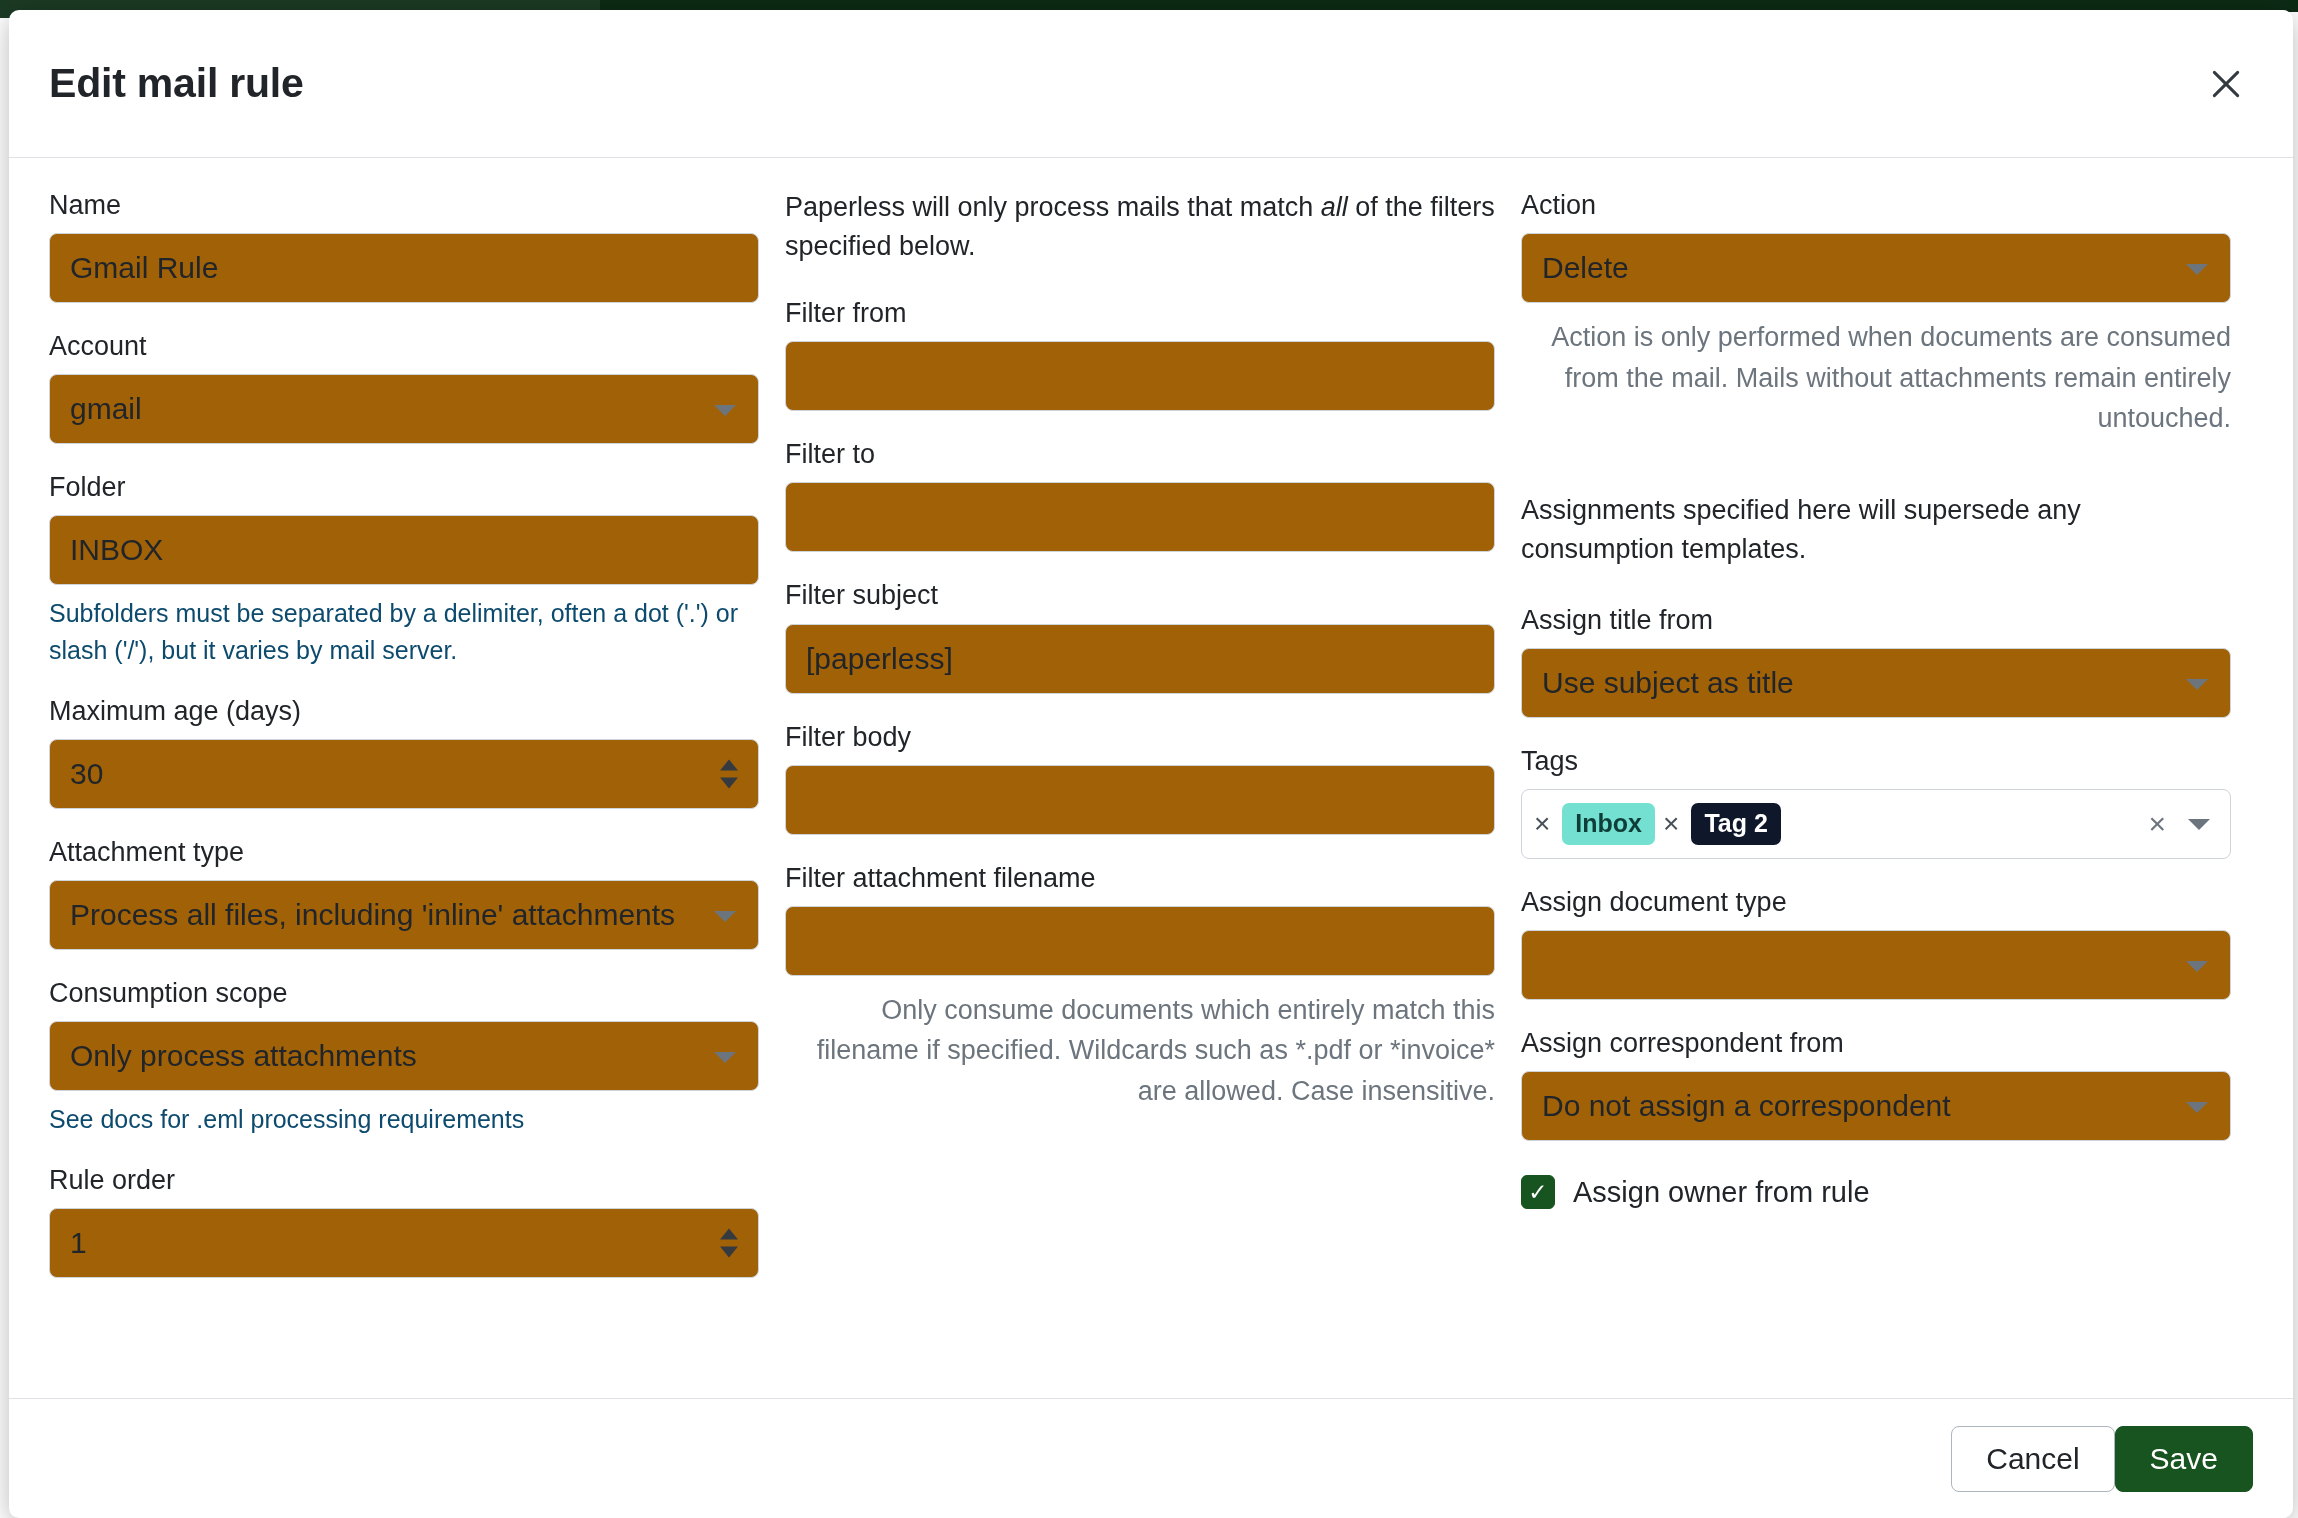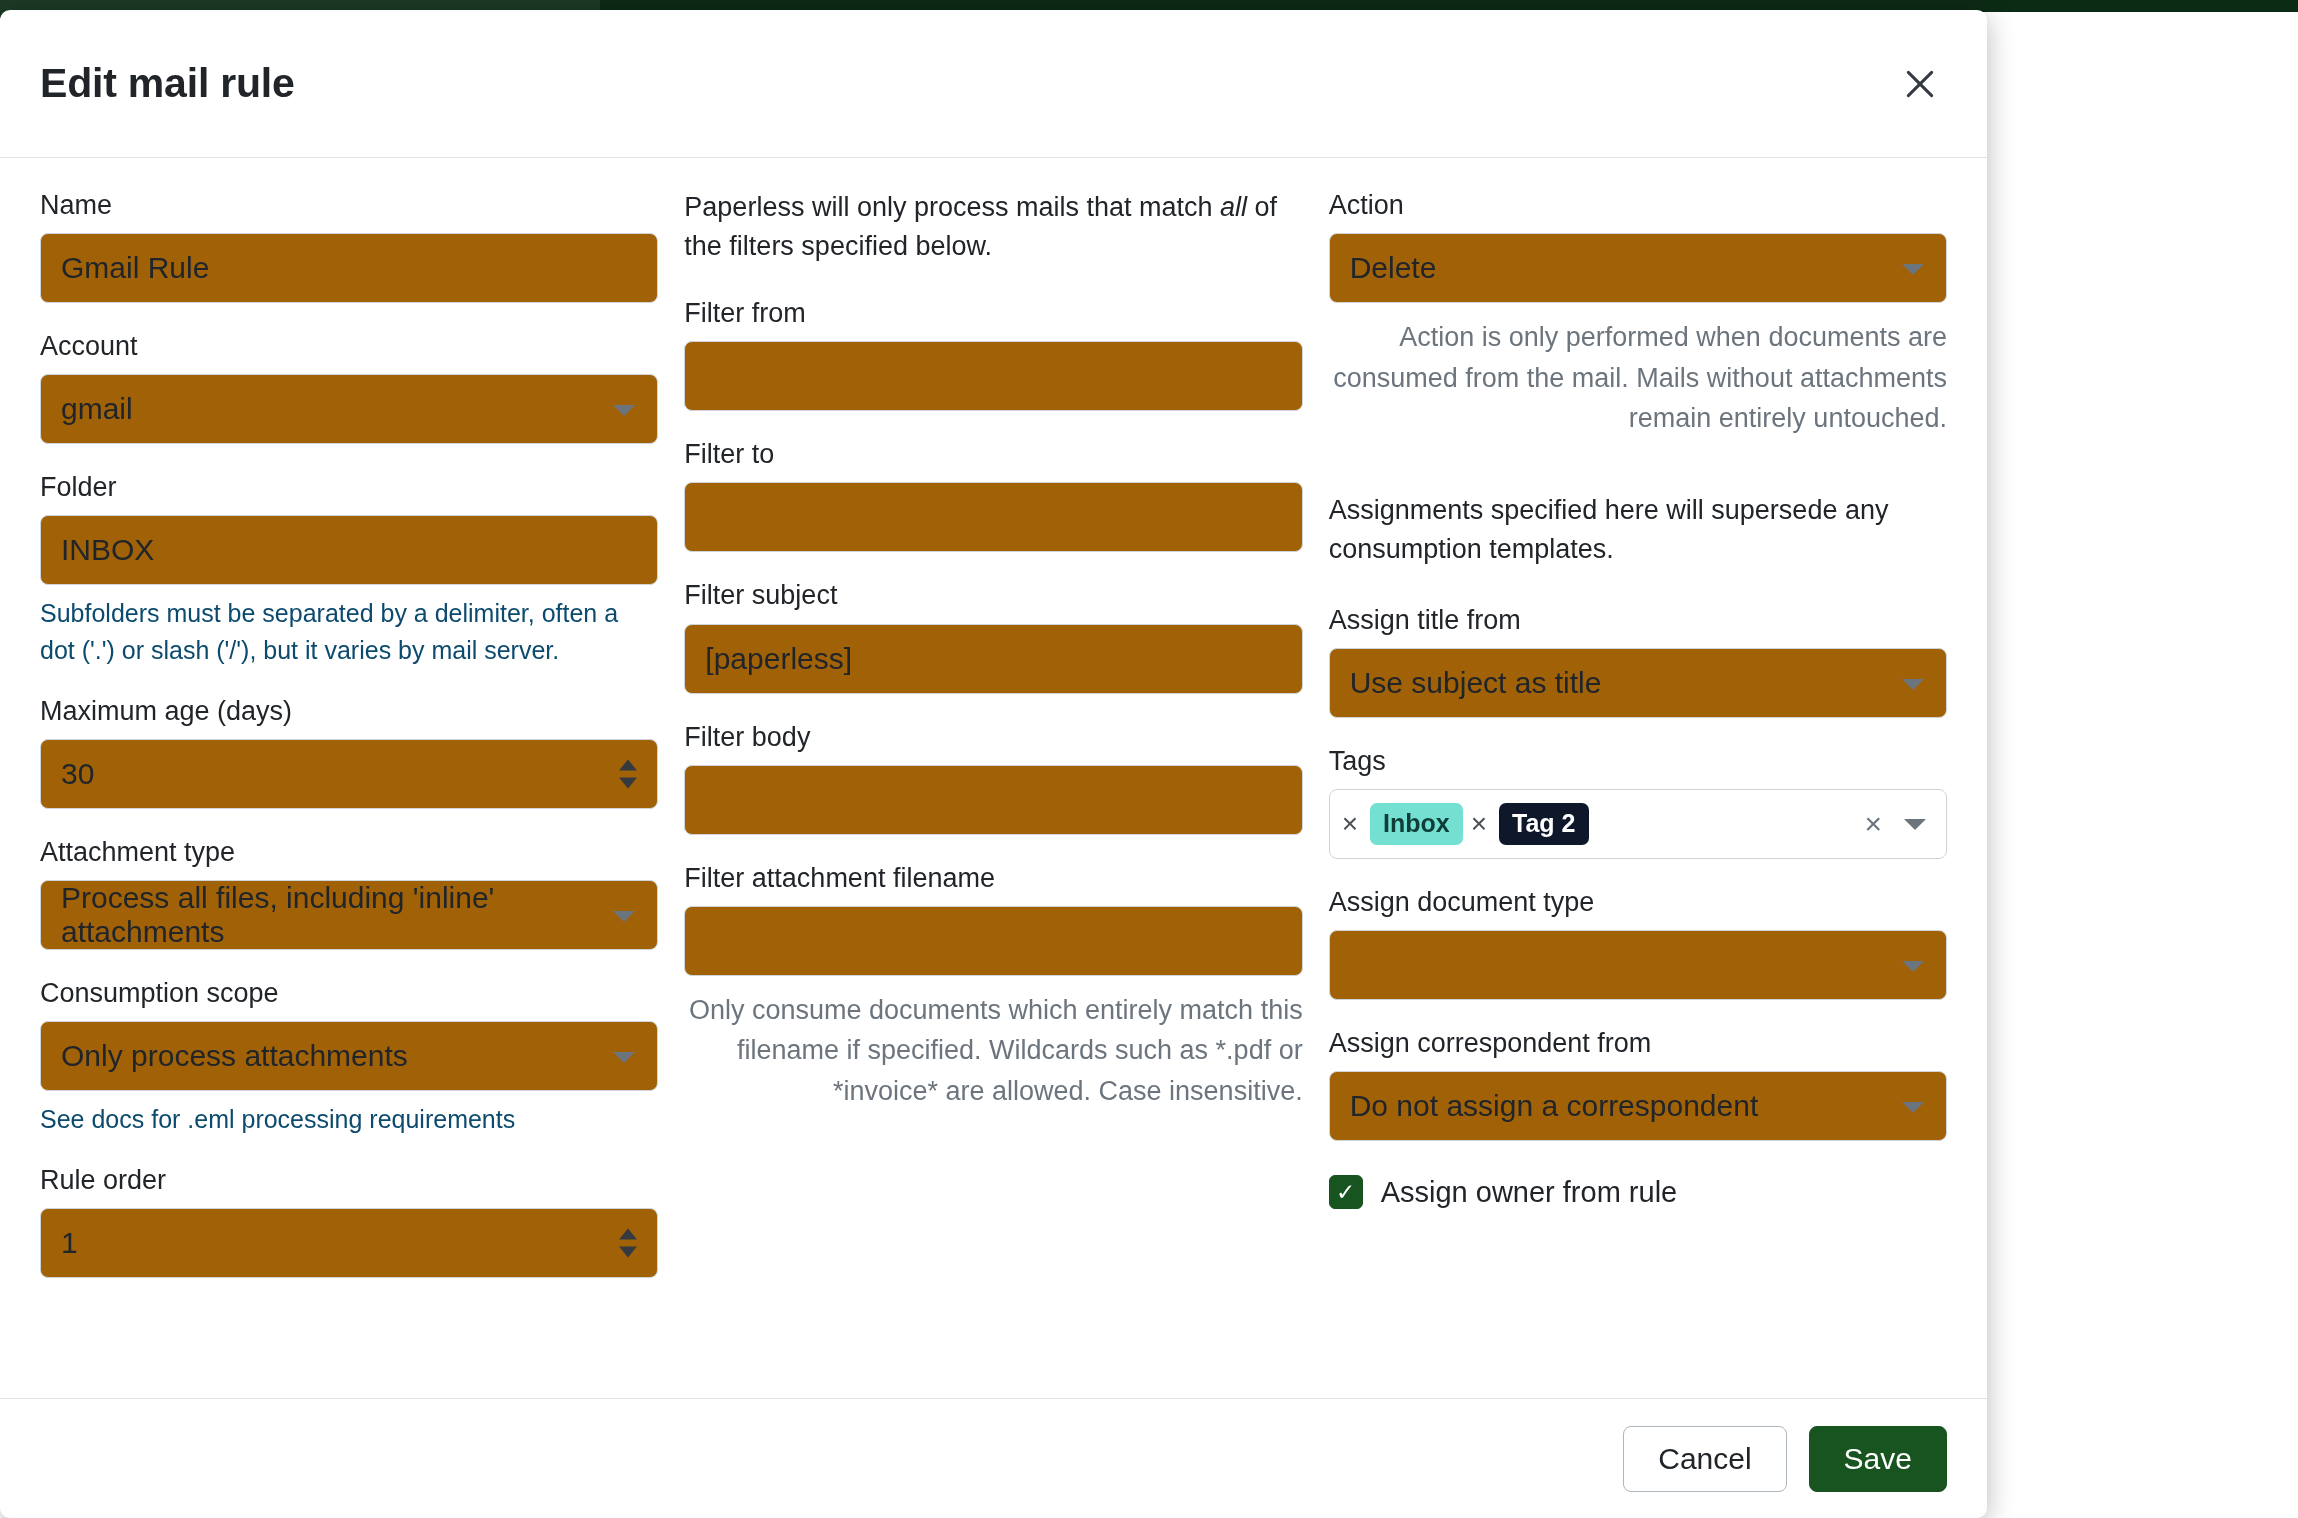--- a/index.html
+++ b/index.html
@@ -17,22 +17,22 @@
   .backdrop .topstrip {
     position: absolute; left: 0; top: 0; width: 600px; height: 18px;
     background: #1b3a24;
   }
   .backdrop .greenbar {
     position: absolute; left: 600px; top: 0; right: 0; height: 12px;
     background: #0c2b15;
   }
   .modal {
     position: absolute;
-    left: 0px; top: 10px;
-    width: 1987px; height: 1508px;
+    left: 9px; top: 10px;
+    width: 2284px; height: 1508px;
     background: #ffffff;
     border-radius: 10px;
     box-shadow: 0 6px 28px rgba(0,0,0,0.28);
     overflow: hidden;
     display: flex; flex-direction: column;
   }
   .modal-header {
     height: 148px;
     border-bottom: 1px solid #dee2e6;
     display: flex; align-items: center;
@@ -195,21 +195,21 @@
     display: flex; align-items: center; justify-content: center;
     color: #fff; font-size: 23px; line-height: 1;
     cursor: pointer;
   }
   .check-label { font-size: 29px; color: #212529; }
 
   .modal-footer {
     flex: none;
     border-top: 1px solid #dee2e6;
     padding: 26px 40px;
-    display: flex; justify-content: flex-end; align-items: center; gap: 22px;
+    display: flex; justify-content: flex-end; align-items: center; 
     height: 120px;
   }
   .btn {
     font-size: 30px;
     border-radius: 8px;
     padding: 14px 34px;
     cursor: pointer;
     font-family: "Liberation Sans", sans-serif;
     line-height: 1.2;
   }

